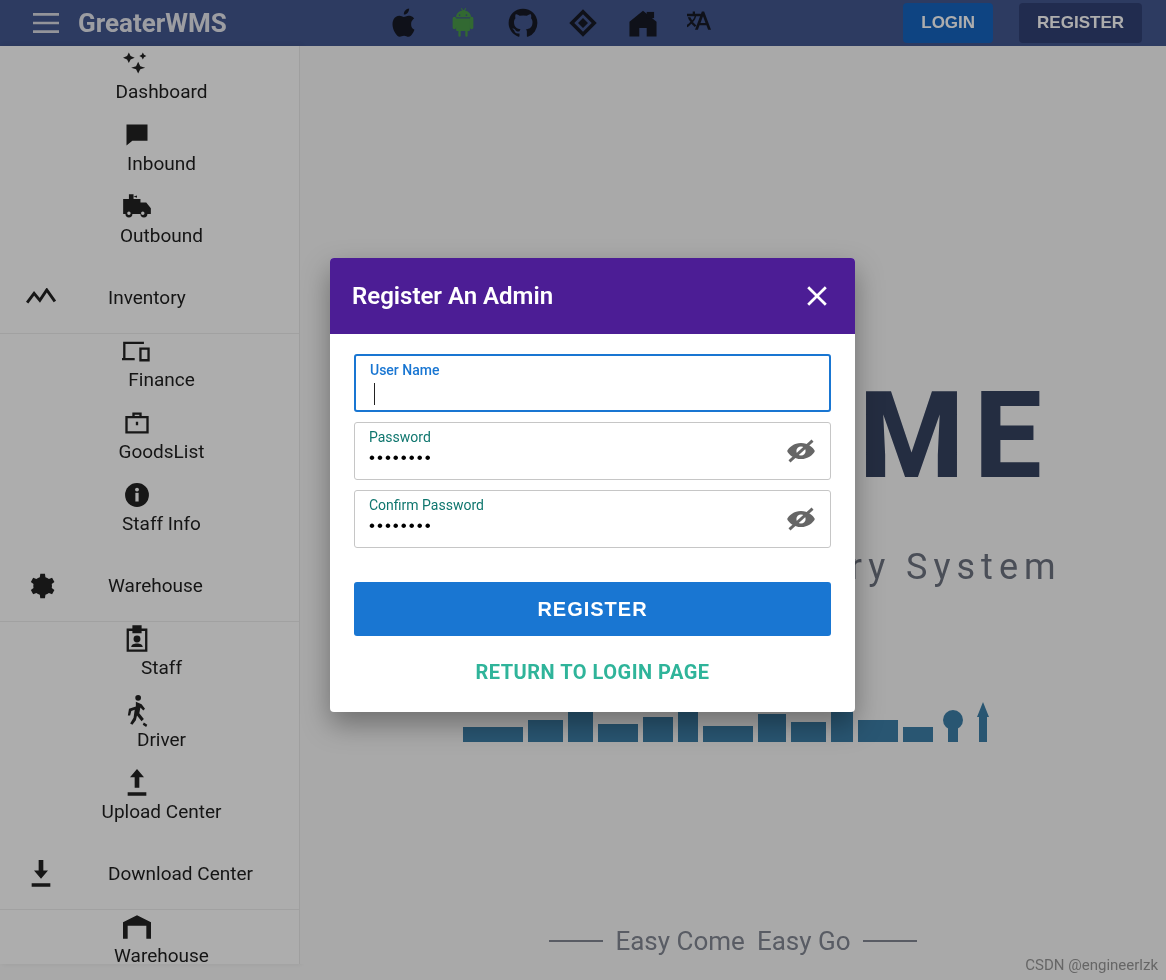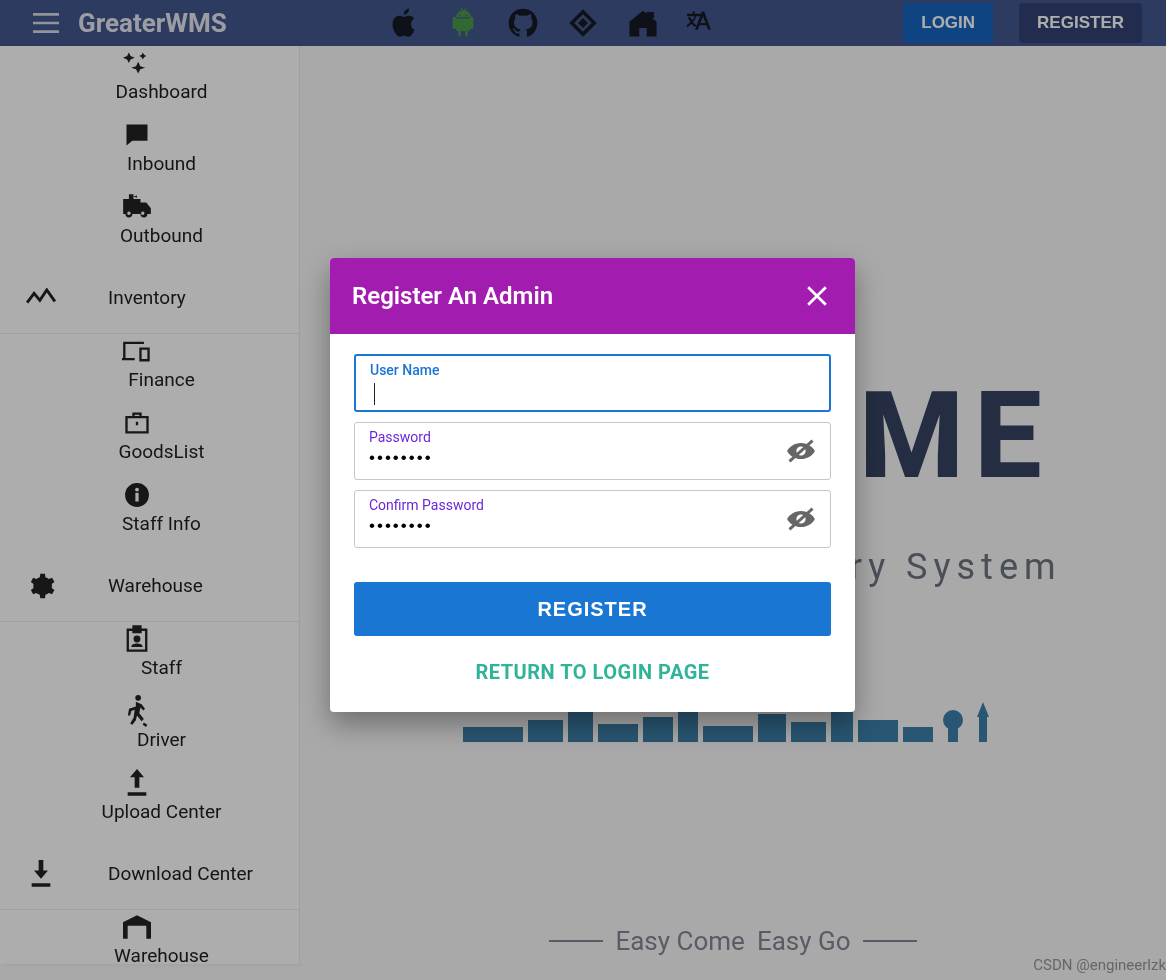--- a/index.html
+++ b/index.html
@@ -28,33 +28,33 @@
   .side-item { height:72px; display:flex; align-items:center; padding-left:24px; border-bottom:1px solid #eee; cursor:pointer; }
   .side-item.nob { border-bottom:none;flex-direction:column; }
   .side-item .sicon { width:34px; height:34px; display:flex; align-items:center; justify-content:center; color:#1d1d1d; margin-right: 50px; }
   .side-item .label { font-size:19px; color:#1f1f1f; }
   .content { flex:1; position:relative; background:#fafafa; overflow:hidden; }
   .hero-title { position:absolute; top:320px; left:50%; transform:translateX(-50%); font-size:120px; font-weight:800; color:#364360; letter-spacing:10px; white-space:nowrap; }
   .hero-sub { position:absolute; top:500px; left:50%; transform:translateX(-50%); font-size:36px; color:#6d7380; letter-spacing:6px; white-space:nowrap; }
   .skyline { position:absolute; top:656px; left:50%; transform:translateX(-50%); }
   .tagline { position:absolute; top:880px; left:0; right:0; display:flex; align-items:center; justify-content:center; gap:12px; color:#838894; font-size:26px; }
   .tagline .dash { width:54px; border-top:2px solid #838894; }
-  .watermark { position:absolute; bottom:6px; right:0; color:#666; font-size:15px; }
+  .watermark { position:absolute; bottom:6px; right:8px; color:#666; font-size:15px; }
   .overlay { position:absolute; inset:0; background:rgba(0,0,0,.32); }
   .dialog {
     position:absolute; left:330px; top:258px; width:525px; background:#fff;
     border-radius:4px; box-shadow:0 12px 28px rgba(0,0,0,.35); overflow:hidden;
   }
-  .dlg-head { background:#a21caf; color:#fff; height:76px; display:flex; align-items:center; justify-content:space-between; padding:0 22px; }
+  .dlg-head { background:#4c1d95; color:#fff; height:76px; display:flex; align-items:center; justify-content:space-between; padding:0 22px; }
   .dlg-head .title { font-size:24px; font-weight:600; }
   .dlg-close { cursor:pointer; width:32px; height:32px; display:flex; align-items:center; justify-content:center; }
   .dlg-body { padding: 20px 24px 8px 24px; }
   .field { position:relative; height:58px; border:1px solid #c6c6c6; border-radius:3px; margin-bottom:10px; padding:6px 14px 0 14px; }
   .field.focused { border:2px solid #1976d2; }
-  .field label { font-size:14px; color:#6d28d9; display:block; }
+  .field label { font-size:14px; color:#0f766e; display:block; }
   .field.focused label { color:#1976d2; font-weight:500; }
   .field input { width:100%; border:none; outline:none; font-size:17px; height:26px; background:transparent; letter-spacing:2px; }
   .caret { position:absolute; left:18px; top:27px; width:1px; height:22px; background:#222; }
   .eye { position:absolute; right:14px; top:50%; transform:translateY(-50%); color:#5f5f5f; cursor:pointer; }
   .btn-primary { width:100%; height:54px; margin-top:24px; background:#1976d2; color:#fff; font-size:20px; font-weight:700; border:none; border-radius:3px; cursor:pointer; letter-spacing:1px; }
   .btn-secondary { display:block; text-align:center; color:#2fb49a; font-size:20px; font-weight:700; padding:24px 0 20px 0; cursor:pointer; letter-spacing:.5px; }
   svg { display:block; }
 </style>
 </head>
 <body>

